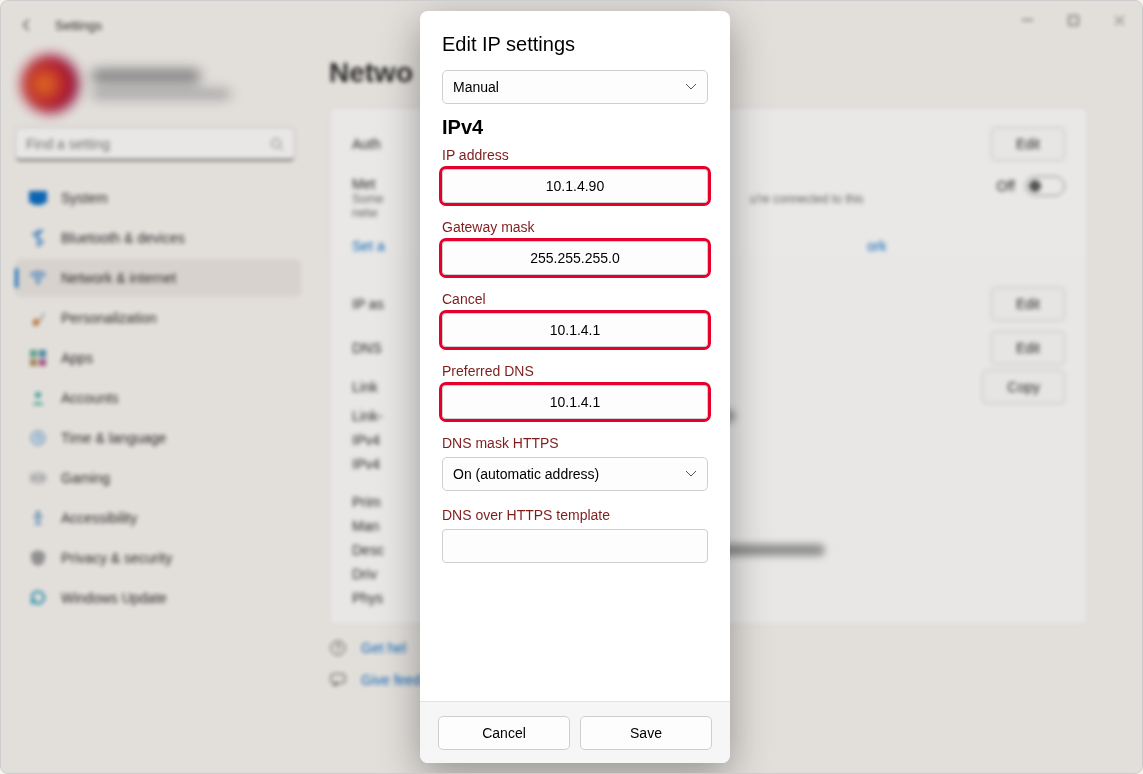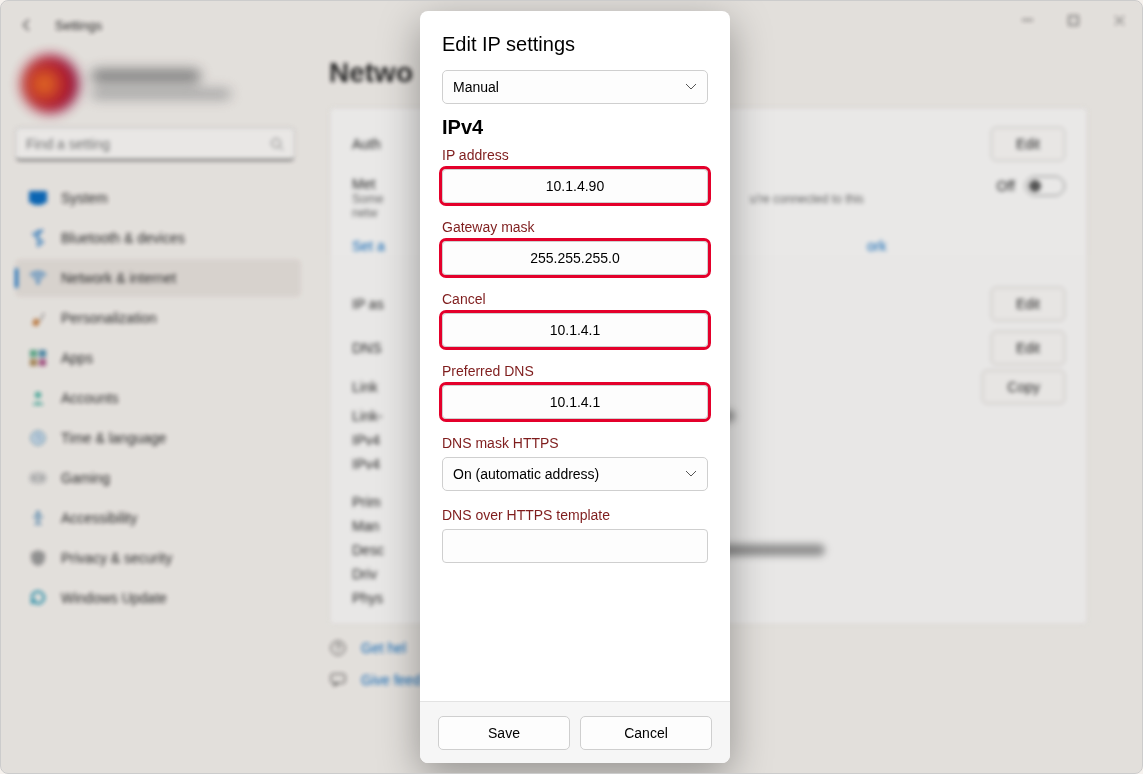--- a/index.html
+++ b/index.html
@@ -340,16 +340,16 @@
             </svg>
           </span>
       </div>
     </div>
     <div class="fld-wrap">
       <div class="fld-label">DNS over HTTPS template</div>
       <input class="fld-input" value="" style="">
     </div>
   </div>
   <div class="modal-footer">
+    <div class="mbtn">Cancel</div>
     <div class="mbtn">Save</div>
-    <div class="mbtn">Cancel</div>
   </div>
 </div>
 
 </body></html>

